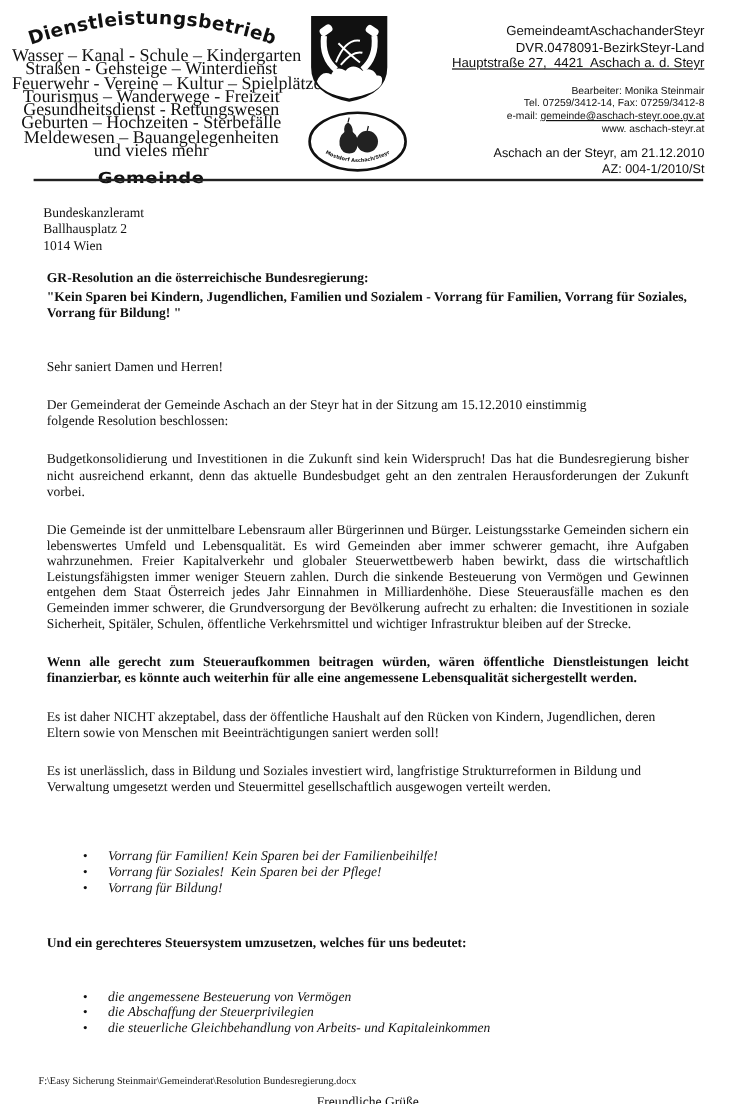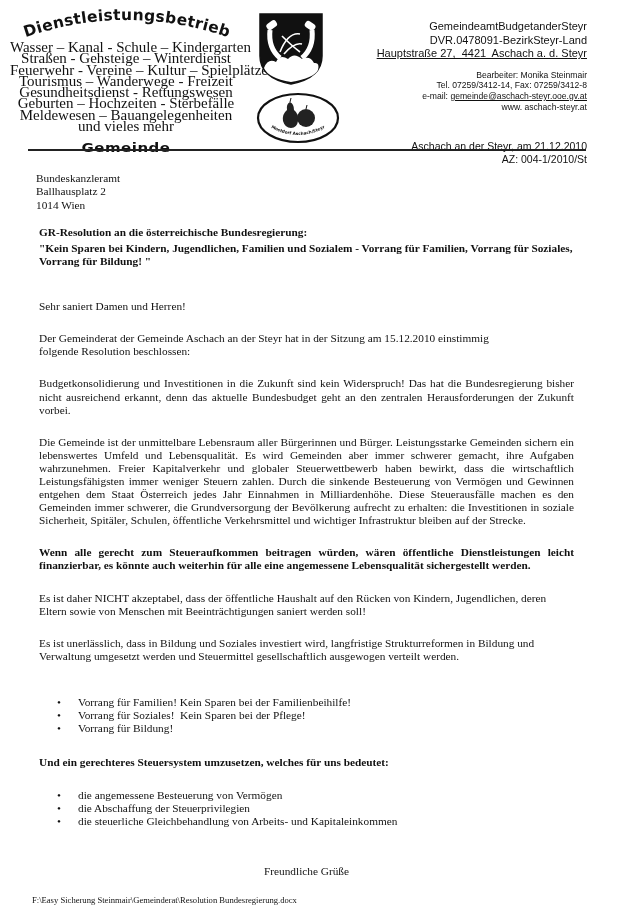--- a/index.html
+++ b/index.html
@@ -13,31 +13,31 @@
   .gemeinde-word { font-family: "DejaVu Sans", sans-serif; font-weight: bold; font-size: 15px; letter-spacing: 0.5px; margin-top: 7px; transform: scaleY(0.85); }
 
   .coat { position: absolute; left: 258px; top: 12px; width: 66px; height: 74px; }
   .seal { position: absolute; left: 256px; top: 92px; width: 84px; height: 52px; }
 
   .hdr-right { position: absolute; left: 347px; top: 20px; width: 240px; font-family: "Liberation Sans", sans-serif; }
   .hdr-right .big { font-size: 11px; line-height: 13.6px; display: flex; justify-content: flex-end; white-space: nowrap; }
   .hdr-right .big.ul { text-decoration: underline; }
   .hdr-right .small { font-size: 8.6px; line-height: 10.6px; text-align: right; white-space: nowrap; }
   .hdr-right .small a { color: #111; text-decoration: underline; }
-  .hdr-right .dateblock { margin-top: 28px; font-size: 10.5px; line-height: 12.5px; text-align: right; white-space: nowrap; }
+  .hdr-right .dateblock { margin-top: 10px; font-size: 10.5px; line-height: 12.5px; text-align: right; white-space: nowrap; }
 
   .sep { position: absolute; left: 28px; top: 149px; width: 558px; height: 2px; background: #222; }
 
   
   .body { position: absolute; left: 36px; top: 172px; width: 541px; font-family: "Liberation Serif", serif; font-size: 11.3px; line-height: 13.1px; }
   .body p { margin: 3px; }
   .justify { text-align: justify; }
   .bold { font-weight: bold; }
   .addr div { line-height: 13.3px; }
-  ul.bl { margin: 4px; padding: 0; list-style: none; }
+  ul.bl { margin: 16px; padding: 0; list-style: none; font-style: italic; }
   ul.bl li { position: relative; padding-left: 38px; line-height: 13.2px; }
   ul.bl li::before { content: "\2022"; position: absolute; left: 17px; top: 0; }
 
   .sign { text-align: center; }
   .footer { position: absolute; left: 32px; top: 895px; font-family: "Liberation Serif", serif; font-size: 8.6px; white-space: nowrap; }
 </style>
 </head>
 <body>
 
 <div class="hdr-left">
@@ -86,21 +86,21 @@
   <path d="M50 17 L51 13" stroke="#111" stroke-width="1"></path>
   <path d="M12 34 Q42 52 72 34" fill="none" id="sealarc"></path>
   <text font-family="DejaVu Sans, sans-serif" font-size="4.2" fill="#111" font-weight="bold">
     <textPath href="#sealarc" startOffset="50%" text-anchor="middle">Mostdorf Aschach/Steyr</textPath>
   </text>
 </svg>
 
 <div class="hdr-right">
   <div class="big">
     <span>Gemeindeamt</span>
-    <span>Budget</span>
+    <span>Aschach</span>
     <span>an</span>
     <span>der</span>
     <span>Steyr</span>
   </div>
   <div class="big">
     <span>DVR.</span>
     <span>0478091</span>
     <span>-</span>
     <span>Bezirk</span>
     <span>Steyr-Land</span>

